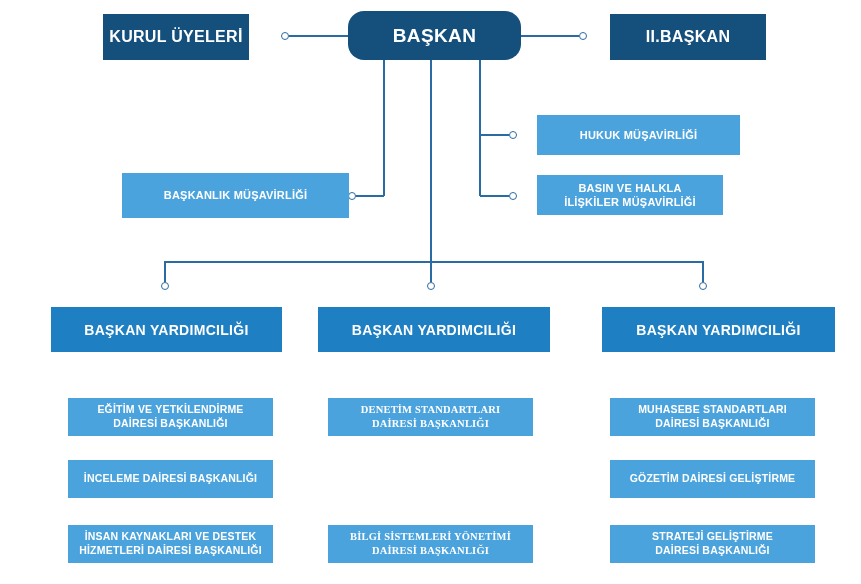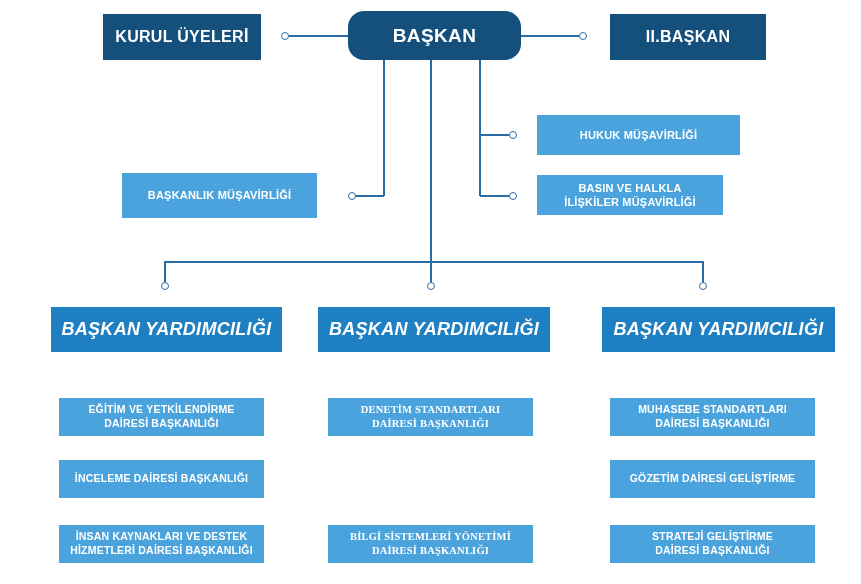--- a/index.html
+++ b/index.html
@@ -21,51 +21,51 @@
     font-weight: bold;
     white-space: pre-line;
     box-sizing: border-box;
   }
   .navy  { background: #15507d; }
   .mid   { background: #1e7fc2; }
   .light { background: #4aa3dd; }
 
   .fs-lg  { font-size: 19px; letter-spacing: 0.4px; border-radius: 16px; }
   .fs-md  { font-size: 16px; letter-spacing: 0.3px; }
-  .fs-vp  { font-size: 18px; letter-spacing: 0.3px; font-style: italic; }
+  .fs-vp  { font-size: 14px; letter-spacing: 0.3px; }
   .fs-sm  { font-size: 11px;  line-height: 1.3; letter-spacing: 0.2px; }
   .fs-xs  { font-size: 10.5px; line-height: 1.3; letter-spacing: 0.2px; }
 
   .line { position: absolute; background: #2a6ba3; }
   .node {
     position: absolute;
     width: 6px; height: 6px;
     border: 1.5px solid #2a6ba3;
     border-radius: 50%;
     background: #ffffff;
   }
 
   
-  #b-kurul    { left: 103px; top: 14px; width: 158px; height: 46px; }
+  #b-kurul    { left: 103px; top: 14px; width: 146px; height: 46px; }
   #b-baskan   { left: 348px; top: 11px; width: 173px; height: 49px; }
   #b-iibaskan { left: 610px; top: 14px; width: 156px; height: 46px; }
 
   
-  #b-baskanlik-mus { left: 122px; top: 173px; width: 195px; height: 45px; }
+  #b-baskanlik-mus { left: 122px; top: 173px; width: 227px; height: 45px; }
   #b-hukuk-mus     { left: 537px; top: 115px; width: 203px; height: 40px; text-align: center; }
   #b-basin-mus     { left: 537px; top: 175px; width: 186px; height: 40px; }
 
   
   #b-vp1 { left: 51px;  top: 307px; width: 231px; height: 45px; }
   #b-vp2 { left: 318px; top: 307px; width: 232px; height: 45px; }
   #b-vp3 { left: 602px; top: 307px; width: 233px; height: 45px; }
 
   
   .dept { width: 205px; height: 38px; }
-  .col1 { left: 59px; }
+  .col1 { left: 68px; }
   .col2 { left: 328px; font-family: Liberation Serif, serif; }
   .col3 { left: 610px; }
   .row1 { top: 398px; }
   .row2 { top: 460px; }
   .row3 { top: 525px; }
 
   
   #l-kurul-baskan   { left: 289px; top: 35px;  width: 59px;  height: 1.5px; }
   #l-baskan-iibask  { left: 521px; top: 35px;  width: 58px;  height: 1.5px; }
   #l-drop-left      { left: 383px; top: 60px;  width: 1.5px; height: 136px; }

